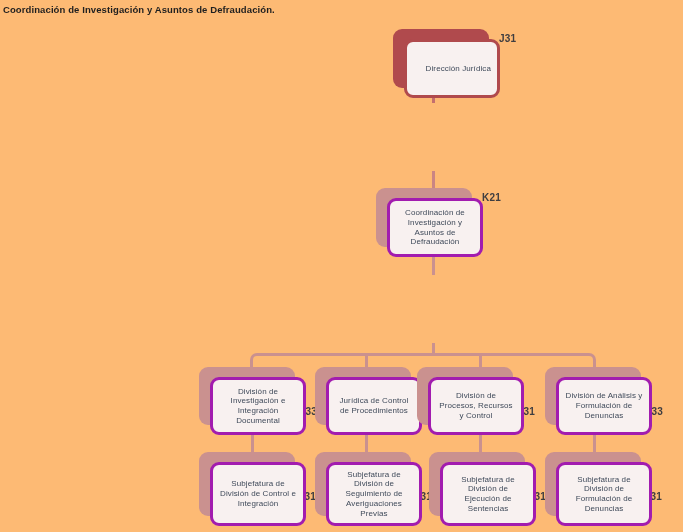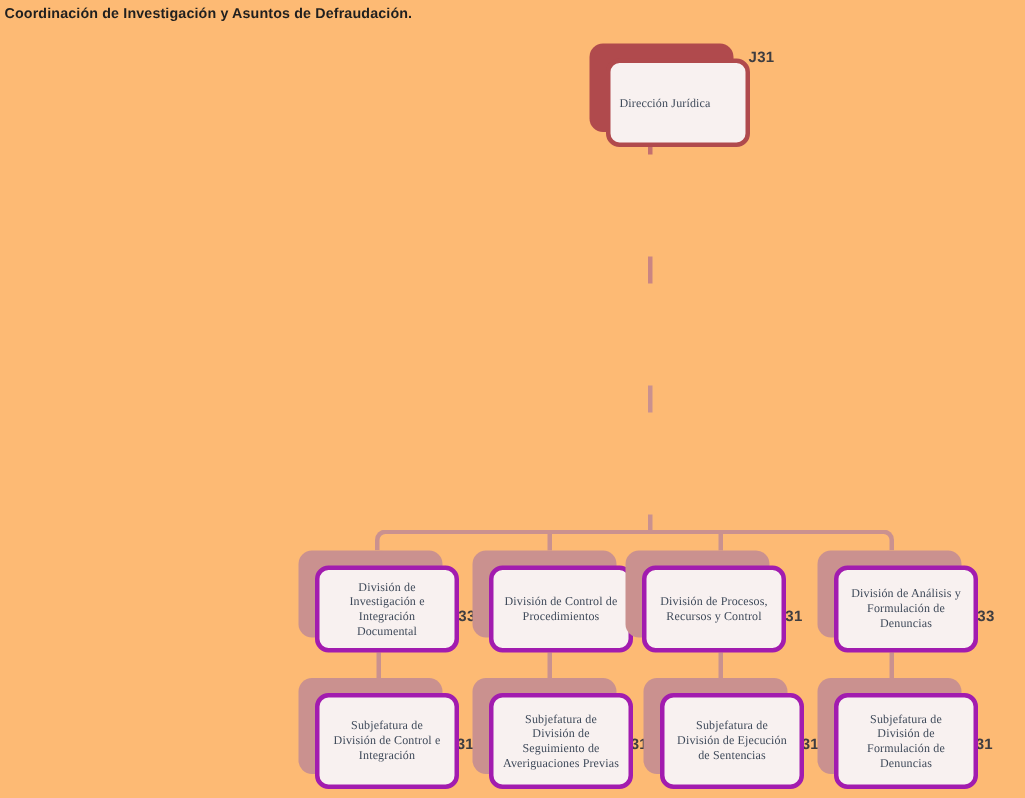--- a/index.html
+++ b/index.html
@@ -14,22 +14,22 @@
   
   .node{position:absolute;}
   .node .shadow{
     position:absolute;left:-11px;top:-10px;width:100%;height:100%;
     border-radius:9px;background:#ca918f;
   }
   .node.primary .shadow{background:#b04a4d;}
   .node .box{
     position:absolute;left:0;top:0;width:100%;height:100%;
     box-sizing:border-box;border:3px solid #a21caf;border-radius:9px;
-    background:#f8f1f0;display:flex;align-items:center;justify-content:flex-start;
-    text-align:center;padding:2px 6px;font-family:Liberation Serif, serif;
+    background:#f8f1f0;display:flex;align-items:center;justify-content:flex-end;
+    text-align:center;padding:2px 6px;
   }
   .node.primary .box{border-color:#b04a4d;}
   .node .box span{
     font-size:8px;line-height:1.22;color:#3f4a5a;letter-spacing:.1px;
   }
   .node .code{
     position:absolute;white-space:nowrap;
     font-size:10px;font-weight:bold;color:#3e3d40;letter-spacing:.2px;
   }
   .node.chain .code{left:calc(100% - 1px);top:-6px;}
@@ -66,35 +66,42 @@
 
   <div class="node chain primary" style="left:404px;top:27px;width:96px;height:59px;margin-top:12px;">
     <div class="shadow"></div>
     <span class="code">J31</span>
     <div class="box">
         <span>Dirección Jurídica</span>
       </div>
   </div>
 
 
+  <div class="node chain" style="left:387px;top:198px;width:96px;height:59px;">
+    <div class="shadow"></div>
+    <span class="code">K21</span>
+    <div class="box">
+        <span>Coordinación de Investigación y Asuntos de Defraudación</span>
+      </div>
+  </div>
 
 
   <div class="node leafrow" style="left:210px;top:377px;width:96px;height:58px;">
     <div class="shadow"></div>
     <span class="code">M33</span>
     <div class="box">
         <span>División de Investigación e Integración Documental</span>
       </div>
   </div>
 
   <div class="node leafrow" style="left:326px;top:377px;width:96px;height:58px;">
     <div class="shadow"></div>
     <span class="code">M33</span>
     <div class="box">
-        <span>División de Control de Procedimientos</span>
+        <span>Jurídica de Control de Procedimientos</span>
       </div>
   </div>
 
   <div class="node leafrow" style="left:428px;top:377px;width:96px;height:58px;">
     <div class="shadow"></div>
     <span class="code">M31</span>
     <div class="box">
         <span>División de Procesos, Recursos y Control</span>
       </div>
   </div>

